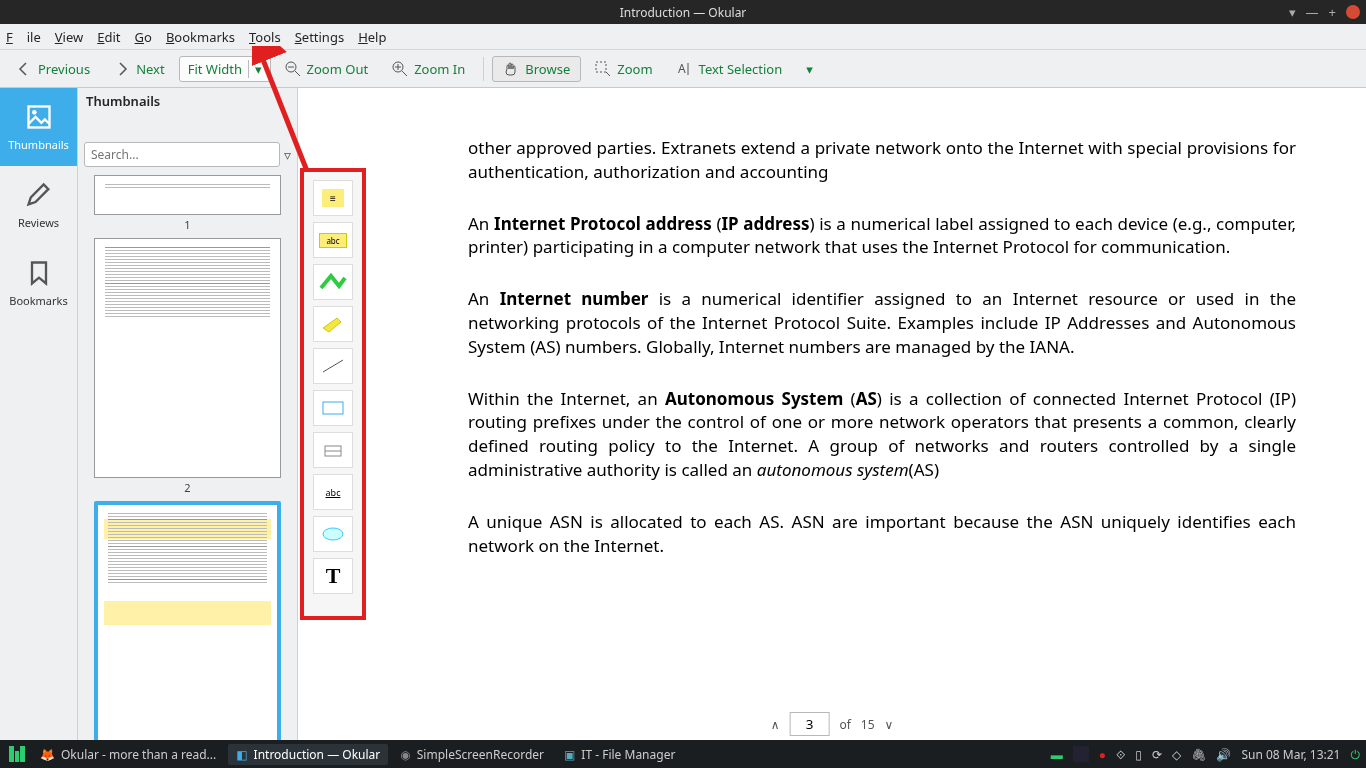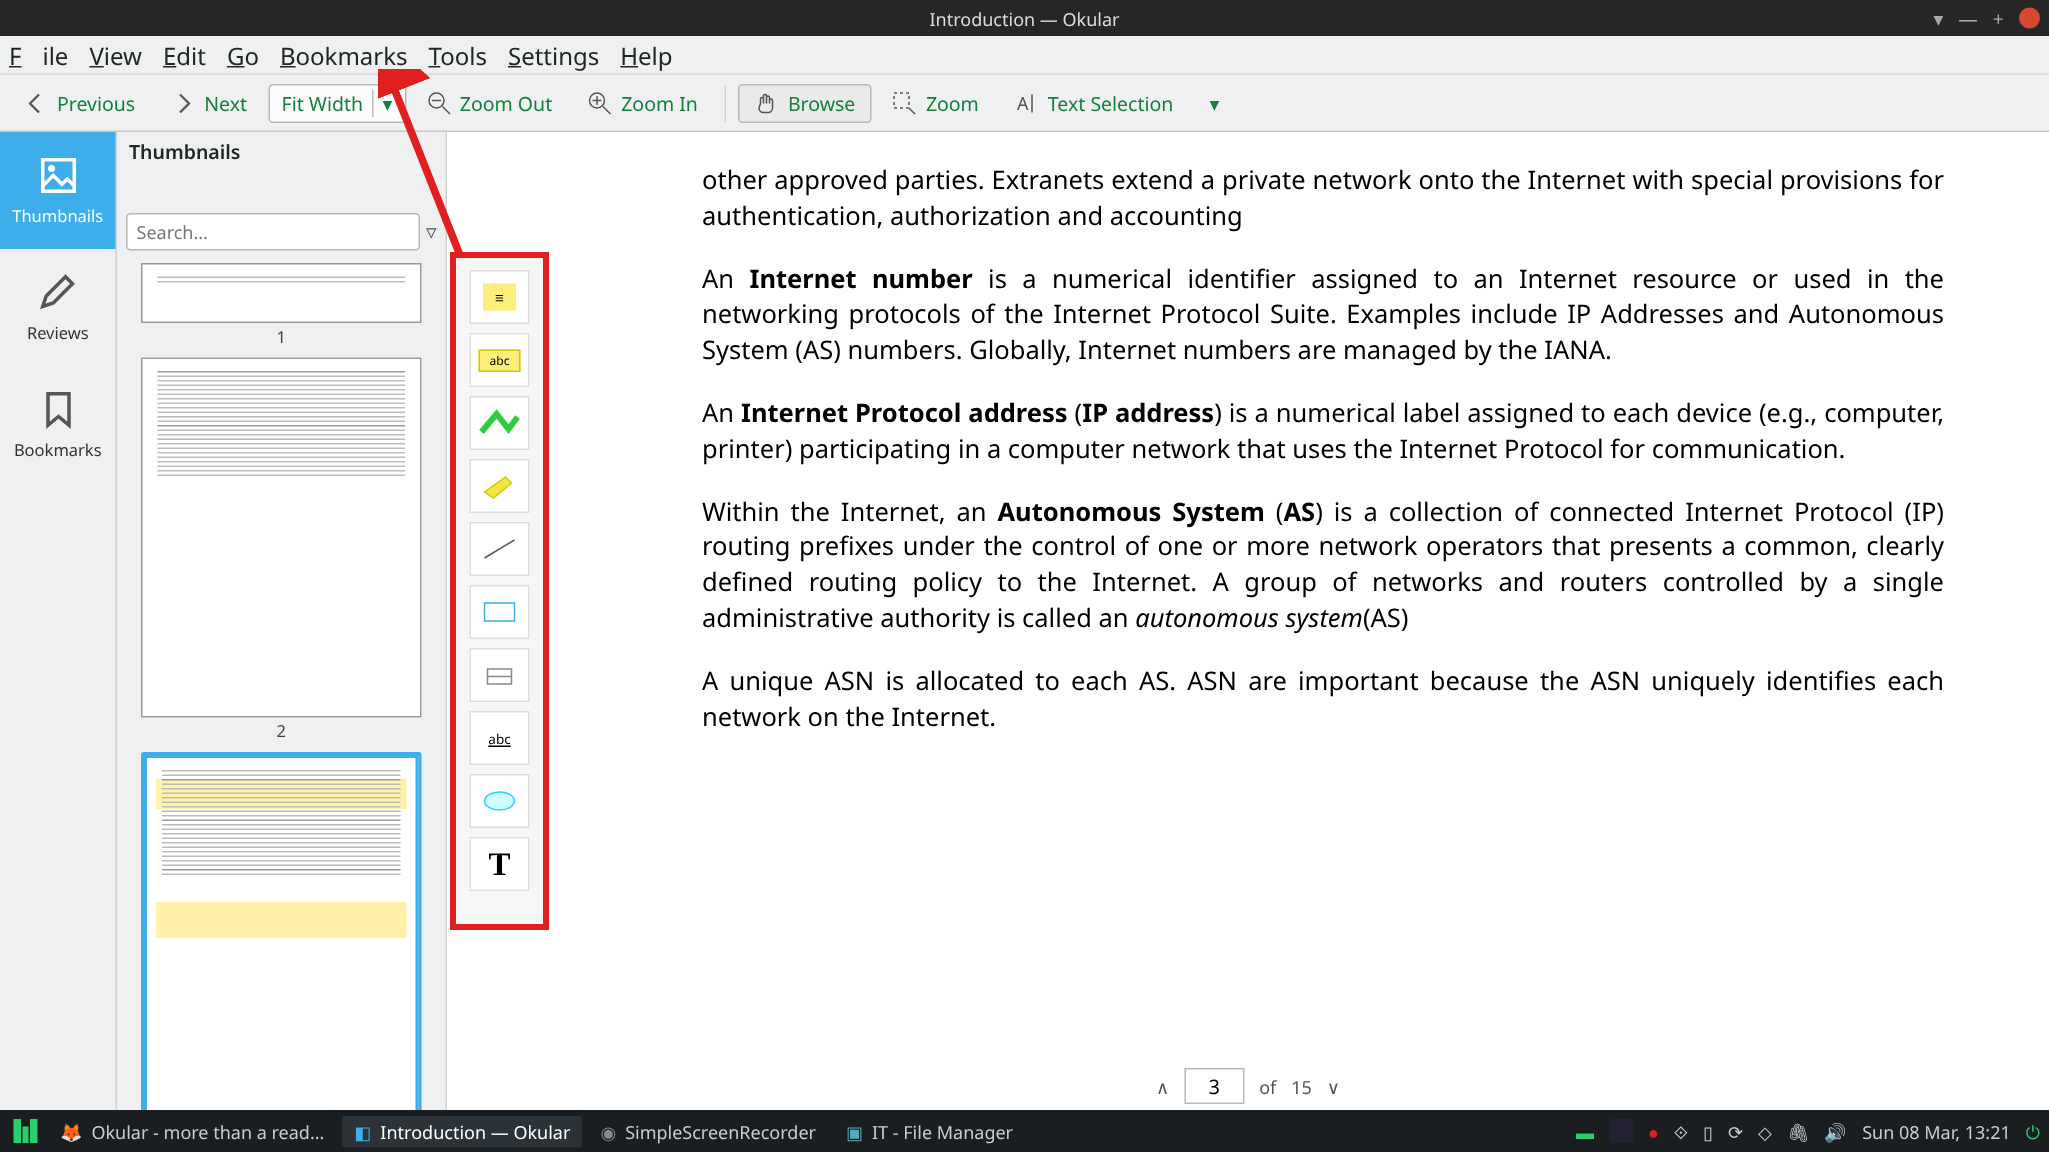--- a/index.html
+++ b/index.html
@@ -6,21 +6,21 @@
 body { background: #2a2a2a; overflow: hidden; width: 1366px; height: 768px; }
 
 
 .titlebar { height: 24px; background: #262626; display: flex; align-items: center; color: #aaa; font-size: 12px; position: relative; }
 .titlebar .title-center { position: absolute; left: 50%; transform: translateX(-50%); color: #ddd; }
 .titlebar .win-controls { position: absolute; right: 6px; display: flex; gap: 10px; align-items: center; }
 .titlebar .win-controls span { font-size: 13px; cursor: pointer; }
 .win-close { width: 14px; height: 14px; border-radius: 7px; background: #d64933; display: inline-block; }
 
 
-.menubar { height: 26px; background: #eff0f1; display: flex; align-items: center; padding: 0 6px; font-size: 16px; color: #232627; border-bottom: 1px solid #d8d8d8; }
+.menubar { height: 26px; background: #eff0f1; display: flex; align-items: center; padding: 0 6px; font-size: 13px; color: #232627; border-bottom: 1px solid #d8d8d8; }
 .menubar span { margin-right: 14px; cursor: pointer; }
 .menubar span u { text-decoration: underline; }
 
 
 .toolbar { height: 38px; background: #eff0f1; display: flex; align-items: center; padding: 0 6px; gap: 4px; font-size: 13px; color: #15803d; border-bottom: 1px solid #c8c8c8; }
 .tbtn { display: flex; align-items: center; gap: 6px; padding: 4px 10px; border-radius: 3px; cursor: pointer; }
 .tbtn svg { width: 16px; height: 16px; }
 .tsep { width: 1px; height: 24px; background: #d0d0d0; margin: 0 4px; }
 .fit-width { border: 1px solid #b8b8b8; border-radius: 3px; padding: 3px 8px; display: flex; align-items: center; gap: 6px; background: #fcfcfc; }
 .browse-btn { border: 1px solid #b8b8b8; border-radius: 3px; padding: 3px 10px; background: #eaeaea; display:flex; align-items:center; gap:6px;}
@@ -48,21 +48,21 @@
 .thumb.first .page-img { height: 40px; }
 .pnum { font-size: 11px; color: #444; margin-top: 2px; }
 .mini-text { position:absolute; left:10px; right:10px; top:8px; bottom:8px; display:flex; flex-direction:column; gap:2px;}
 .mini-line { height:1px; background:#bbb; }
 .mini-line.wide{background:#999;}
 
 
 .docview { flex: 1; position: relative; background: #fff; overflow: hidden; }
 .page { position: absolute; left: 140px; right: 40px; top: -20px; bottom: 10px; background: #fff; }
 .page-content { padding: 40px 30px 0 30px; font-family: "Times New Roman", serif; font-size: 17px; color: #000; line-height: 1.4; }
-.page-content p { margin-bottom: 18px; text-align: justify; }
+.page-content p { margin-bottom: 18px; text-align: justify; margin-top: 28px; }
 .page-content .h { font-weight: bold; text-decoration: underline; font-size: 18px; }
 
 
 .annot-bar { position: absolute; left: 300px; top: 168px; width: 66px; height: 452px; border: 4px solid #e02020; background: #f6f6f6; z-index: 20; display:flex; flex-direction:column; align-items:center; padding:8px 0; gap:6px;}
 .annot-item { width: 40px; height: 36px; background:#fff; border:1px solid #ddd; display:flex; align-items:center; justify-content:center; font-size:18px; }
 
 
 .red-arrow { position: absolute; left: 252px; top: 46px; z-index: 30; pointer-events:none; }
 
 
@@ -265,22 +265,22 @@
           </div>
         <div class="pnum">3</div>
       </div>
     </div>
   </div>
 
   <div class="docview">
     <div class="page">
       <div class="page-content">
         <p>other approved parties. Extranets extend a private network onto the Internet with special provisions for authentication, authorization and accounting</p>
+        <p>An <b>Internet Protocol address</b> (<b>IP address</b>) is a numerical label assigned to each device (e.g., computer, printer) participating in a computer network that uses the Internet Protocol for communication.</p>
         <p>An <b>Internet number</b> is a numerical identifier assigned to an Internet resource or used in the networking protocols of the Internet Protocol Suite. Examples include IP Addresses and Autonomous System (AS) numbers. Globally, Internet numbers are managed by the IANA.</p>
-        <p>An <b>Internet Protocol address</b> (<b>IP address</b>) is a numerical label assigned to each device (e.g., computer, printer) participating in a computer network that uses the Internet Protocol for communication.</p>
         <p>Within the Internet, an <b>Autonomous System</b> (<b>AS</b>) is a collection of connected Internet Protocol (IP) routing prefixes under the control of one or more network operators that presents a common, clearly defined routing policy to the Internet. A group of networks and routers controlled by a single administrative authority is called an <i>autonomous system</i>(AS)</p>
         <p>A unique ASN is allocated to each AS. ASN are important because the ASN uniquely identifies each network on the Internet.</p>
       </div>
     </div>
 
     <div class="page-nav">
       <span style="cursor:pointer;">∧</span>
       <input value="3" style="">
       <span>of</span>
       <span>15</span>

